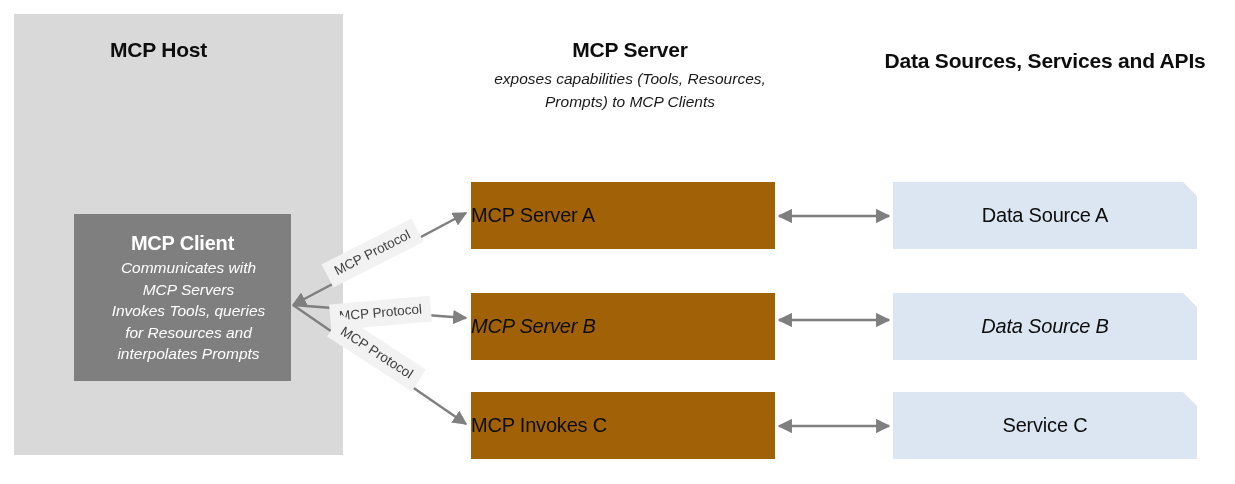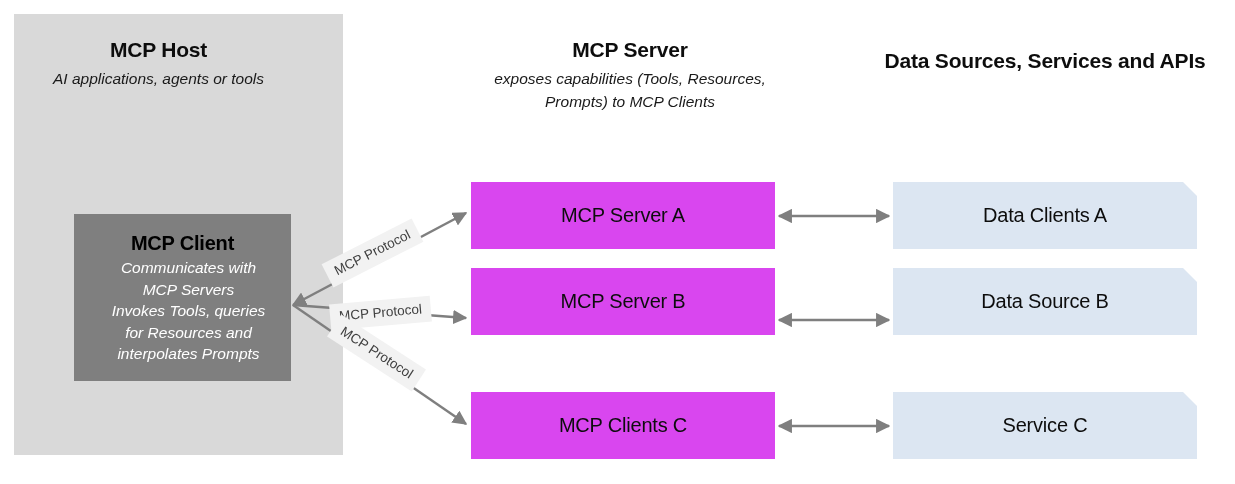--- a/index.html
+++ b/index.html
@@ -66,43 +66,42 @@
     flex-direction: column;
     align-items: center;
     justify-content: center;
     text-align: center;
     box-sizing: border-box;
     padding: 0 6px;
   }
   .client-title {
     font-size: 20px;
     font-weight: bold;
-    color: #000000;
+    color: #ffffff;
     line-height: 26px;
     letter-spacing: -0.2px;
   }
   .client-sub {
     font-size: 15.5px;
     font-style: italic;
     color: #ffffff;
     line-height: 21.5px;
     margin-top: 1px;
     margin-left: 12px;
   }
 
   
   .server-box {
     position: absolute;
     left: 471px;
     width: 304px;
     height: 67px;
-    background: #d946ef;
+    background: #a16207;
     display: flex;
     align-items: center;
-    justify-content: center;
   }
   .server-label {
     font-size: 20px;
     color: #0d0d0d;
     letter-spacing: -0.2px;
   }
 
   
   .data-box {
     position: absolute;
@@ -116,21 +115,21 @@
     clip-path: polygon(0 0, calc(100% - 14px) 0, 100% 14px, 100% 100%, 0 100%);
   }
   .data-label {
     font-size: 20px;
     color: #0d0d0d;
     letter-spacing: -0.2px;
   }
 
   
   .row-a { top: 182px; }
-  .row-b { top: 268px; }
+  .row-b { top: 293px; font-style: italic; }
   .row-c { top: 392px; }
 
   
   #connectors {
     position: absolute;
     left: 0;
     top: 0;
     width: 1235px;
     height: 484px;
     pointer-events: none;
@@ -152,21 +151,20 @@
 </style>
 </head>
 <body>
 
 <div id="canvas">
 
   <div class="host-panel"></div>
 
   <div class="col-head" id="head-host">
     <div class="col-title">MCP Host</div>
-    <div class="col-sub">AI applications, agents or tools</div>
   </div>
 
   <div class="col-head" id="head-server">
     <div class="col-title">MCP Server</div>
     <div class="col-sub">
       <div>exposes capabilities (Tools, Resources,</div>
       <div>Prompts) to MCP Clients</div>
     </div>
   </div>
 
@@ -224,25 +222,25 @@
   <div class="proto-label" id="proto-2">MCP Protocol</div>
   <div class="proto-label" id="proto-3">MCP Protocol</div>
 
   <div class="server-box row-a">
     <span class="server-label">MCP Server A</span>
   </div>
   <div class="server-box row-b">
     <span class="server-label">MCP Server B</span>
   </div>
   <div class="server-box row-c">
-    <span class="server-label">MCP Clients C</span>
+    <span class="server-label">MCP Invokes C</span>
   </div>
 
   <div class="data-box row-a">
-    <span class="data-label">Data Clients A</span>
+    <span class="data-label">Data Source A</span>
   </div>
   <div class="data-box row-b">
     <span class="data-label">Data Source B</span>
   </div>
   <div class="data-box row-c">
     <span class="data-label">Service C</span>
   </div>
 
 </div>
 

